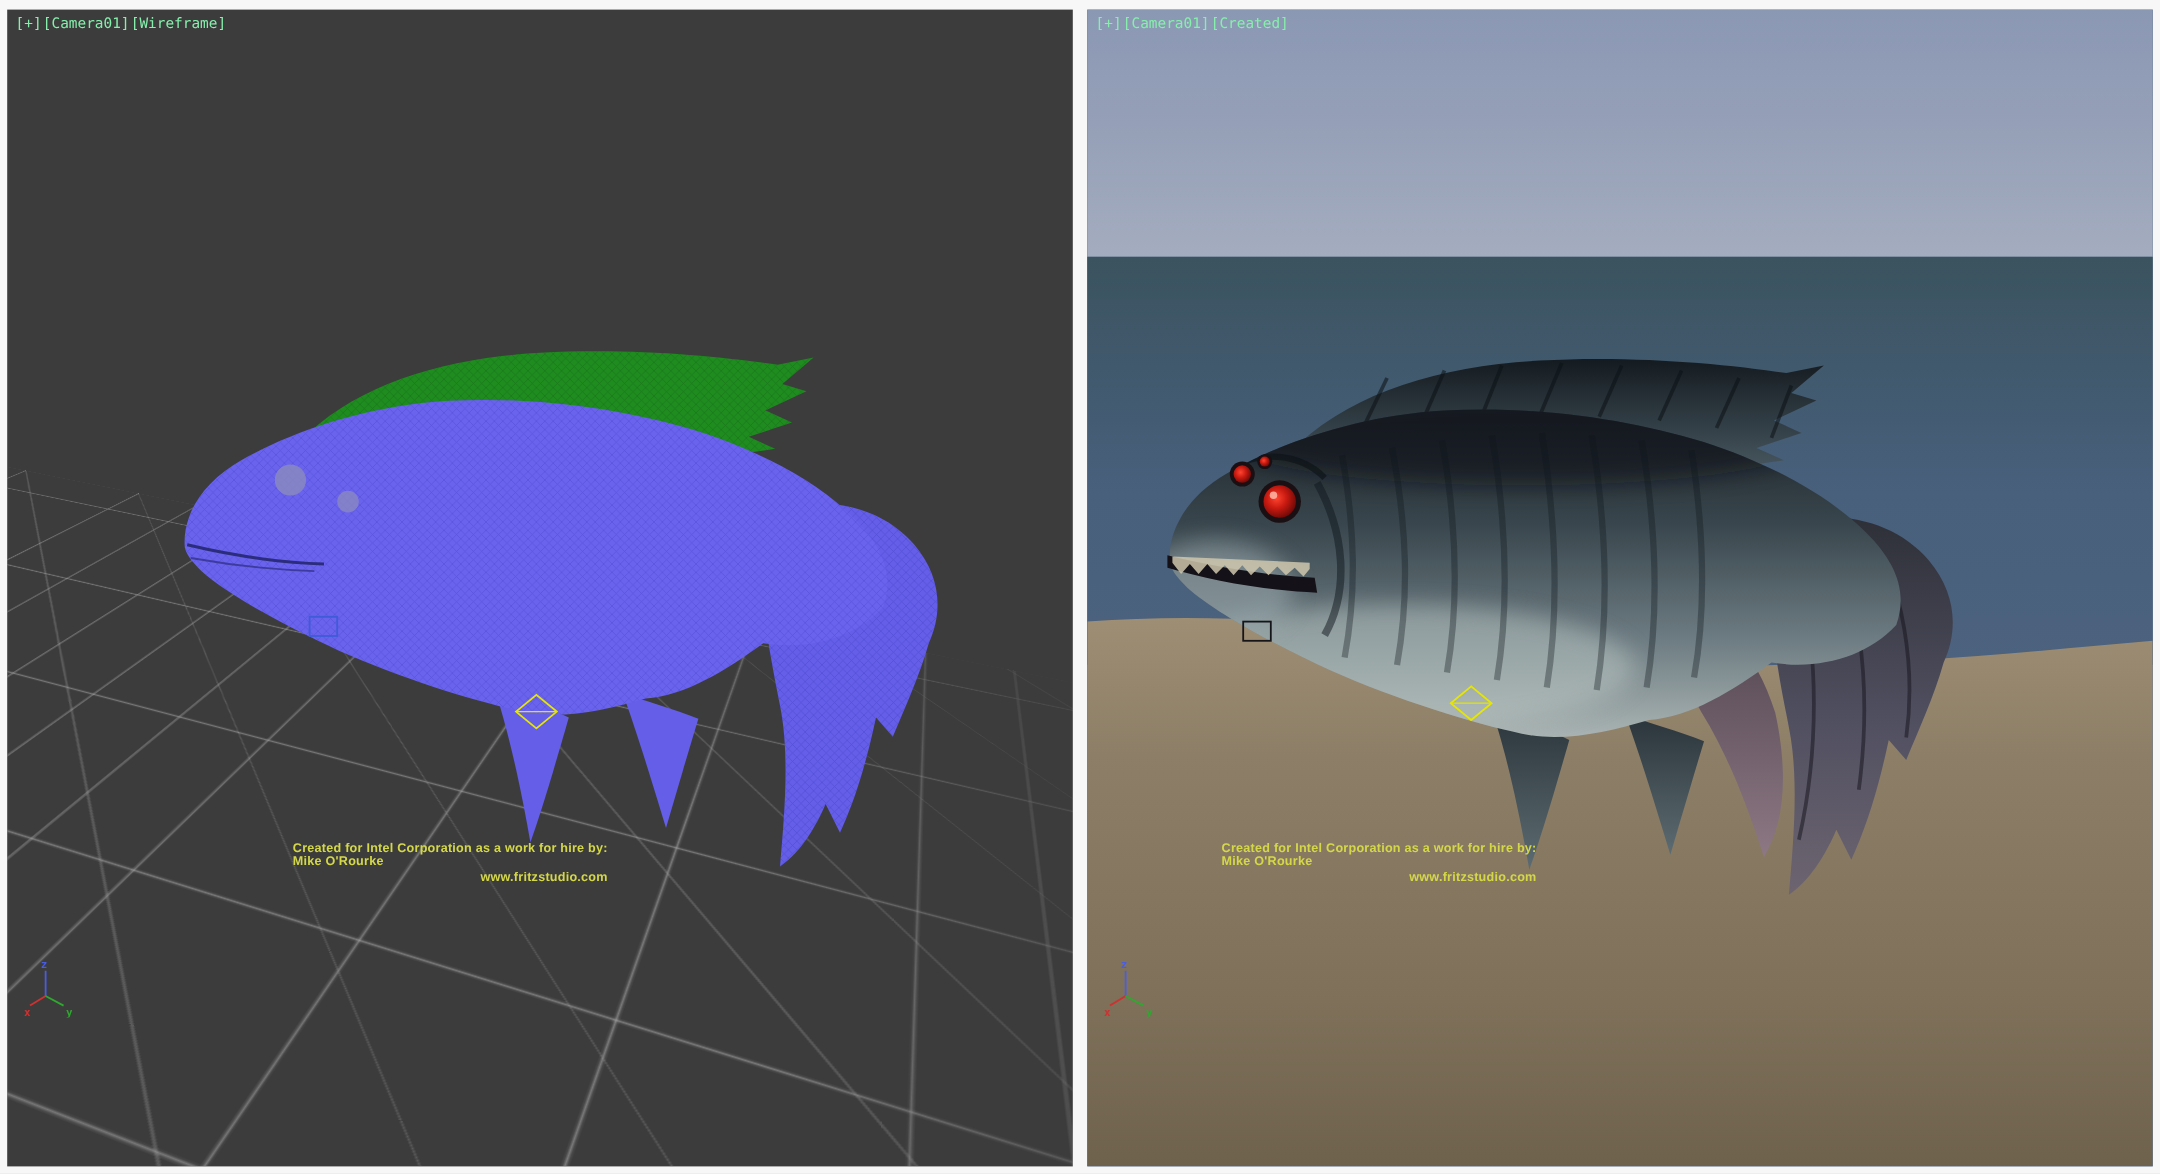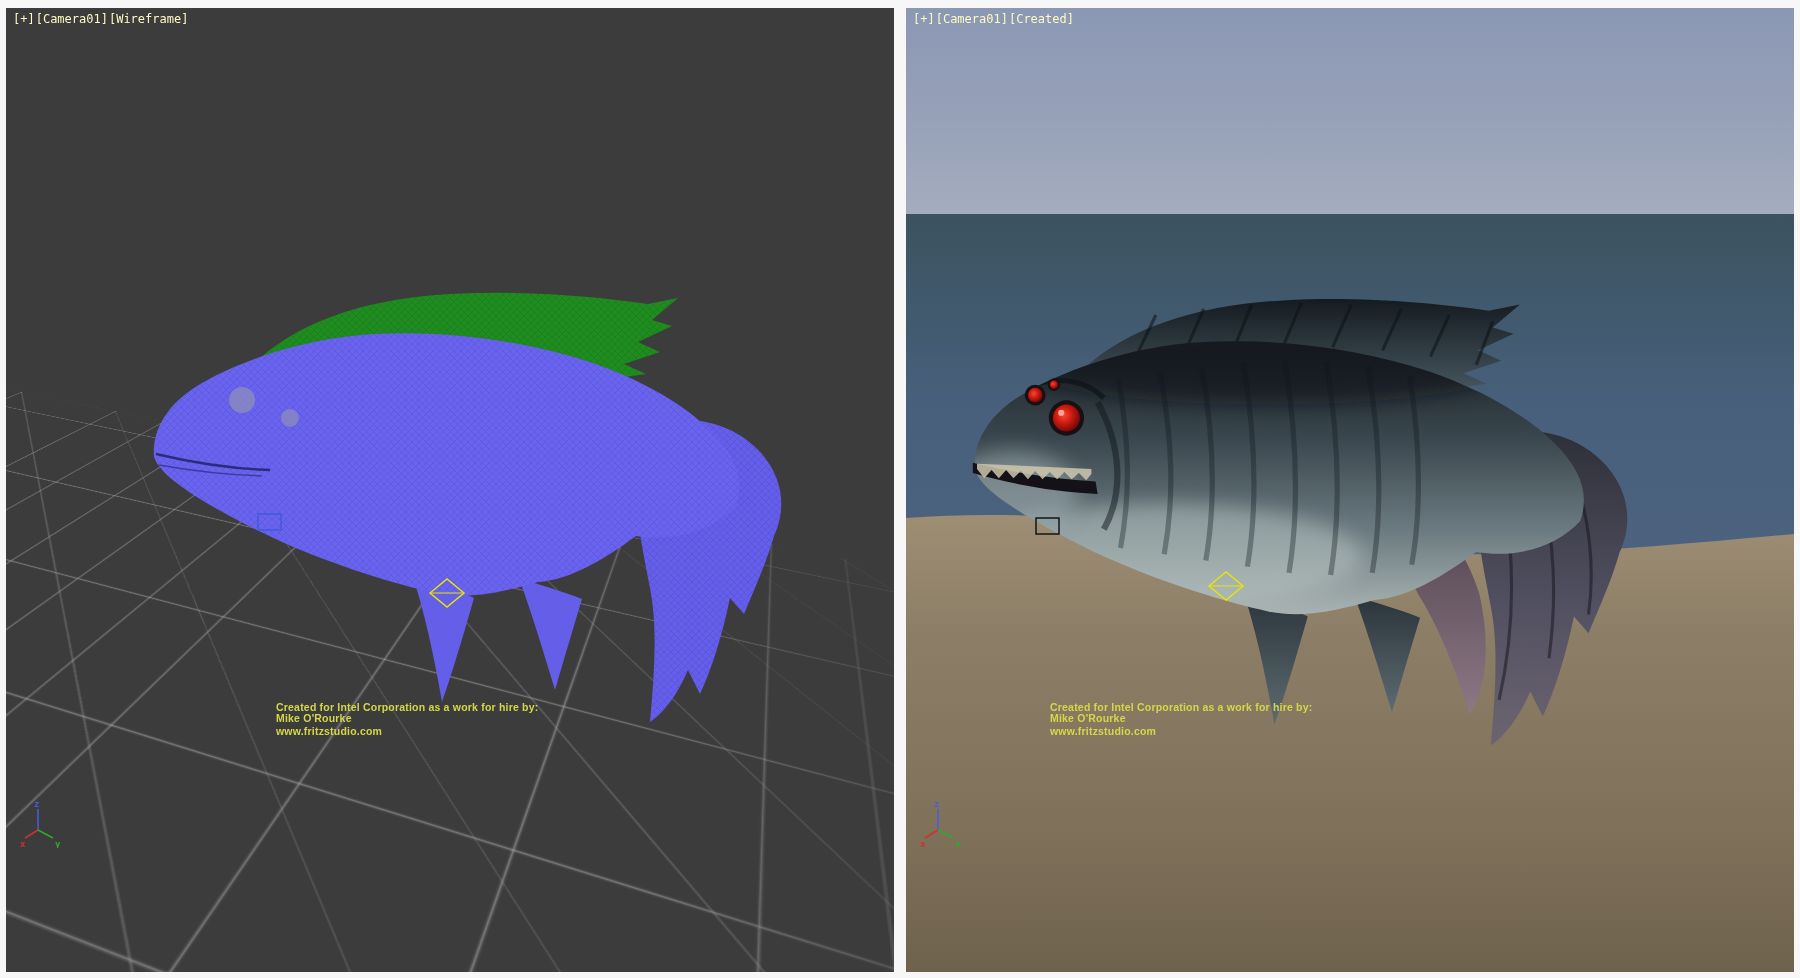--- a/index.html
+++ b/index.html
@@ -9,21 +9,21 @@
     font-family:"Liberation Sans", sans-serif;overflow:hidden;
   }
   .viewport{position:relative;flex:1 1 0;height:964px;overflow:hidden;}
   .viewport.left{background:#3c3c3c;}
   .viewport.right{background:#4c627e;}
 
   
   .vp-label{
     position:absolute;top:4px;left:7px;z-index:30;
     font-family:"DejaVu Sans Mono", monospace;font-size:12px;line-height:14px;
-    color:#fef9c3;letter-spacing:0;user-select:none;
+    color:#86efac;letter-spacing:0;user-select:none;
   }
   .vp-label span{margin-right:1px;cursor:pointer;}
 
   
   .grid-wrap{position:absolute;inset:0;z-index:1;
     -webkit-mask-image:radial-gradient(150% 125% at 10% 98%, #000 42%, rgba(0,0,0,.55) 58%, transparent 74%);
     mask-image:radial-gradient(150% 125% at 10% 98%, #000 42%, rgba(0,0,0,.55) 58%, transparent 74%);
   }
   .grid-tilt{position:absolute;inset:-90px;transform:rotate(4deg);}
   .grid-persp{position:absolute;inset:0;perspective:900px;}
@@ -40,25 +40,25 @@
   
   .sky{position:absolute;left:0;right:0;top:0;height:206px;z-index:1;
        background:linear-gradient(180deg,#8b98b4 0%,#97a1b8 55%,#a4adbf 100%);}
   .sea{position:absolute;left:0;right:0;top:206px;height:340px;z-index:1;
        background:linear-gradient(180deg,#3a535e 0%,#3f5768 18%,#48607c 58%,#4c627e 100%);}
 
   .scene{position:absolute;inset:0;z-index:10;}
 
   
   .annotation{position:absolute;z-index:20;color:#d4d848;
-    font:700 10.5px "Liberation Sans", sans-serif;line-height:11px;letter-spacing:.2px;margin-left:32px;}
+    font:700 10.5px "Liberation Sans", sans-serif;line-height:11px;letter-spacing:.2px;}
   .viewport.left  .annotation{left:238px;top:694px;}
   .viewport.right .annotation{left:112px;top:694px;}
   .ann2{margin-top:0;}
-  .ann3{margin-top:2px;}
+  .ann3{margin-top:2px;text-align:right;}
 
   
   .tripod{position:absolute;left:14px;top:792px;z-index:25;}
   .tripod text{font:700 9px "DejaVu Sans Mono", monospace;}
   .ax-x{fill:#d03030;} .ax-y{fill:#2fa82f;} .ax-z{fill:#4a5de0;}
 </style>
 </head>
 <body>
 
 <div class="stage">

